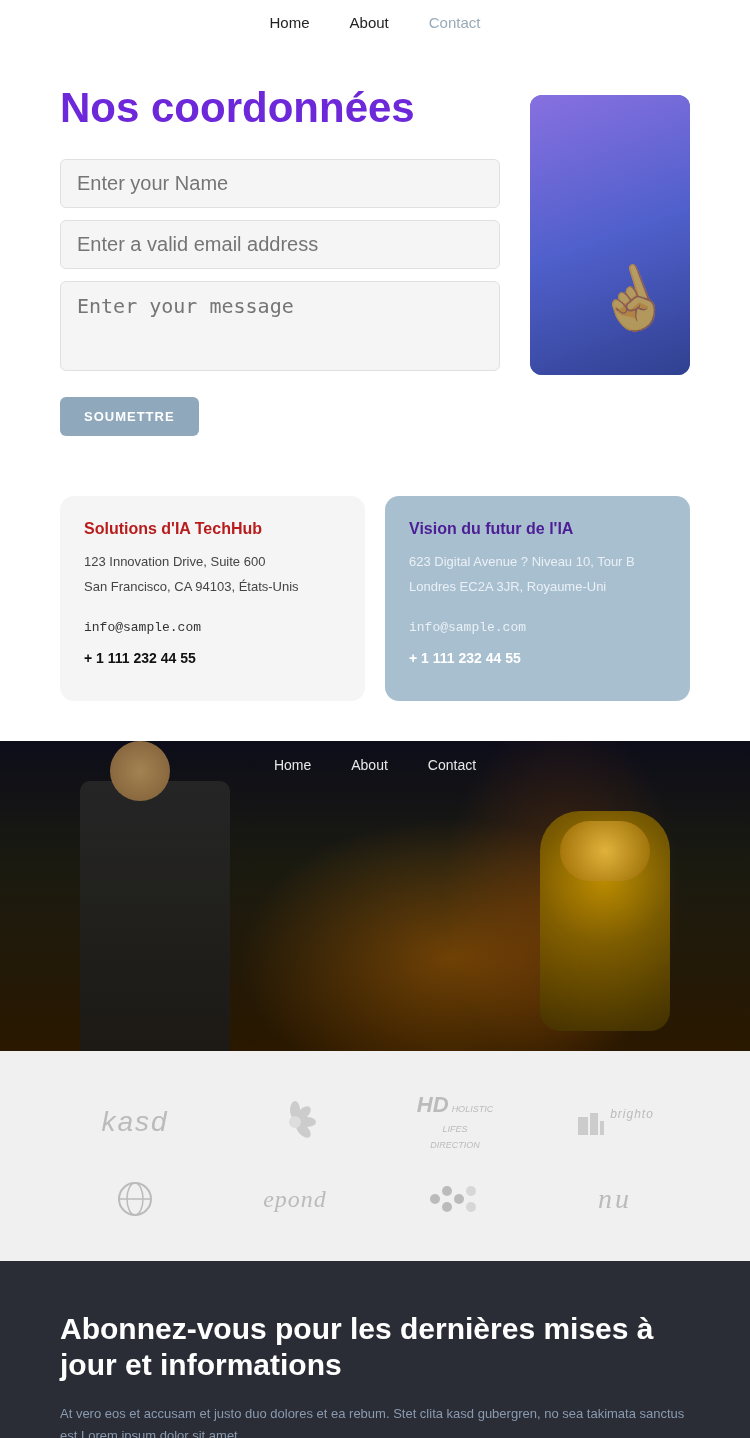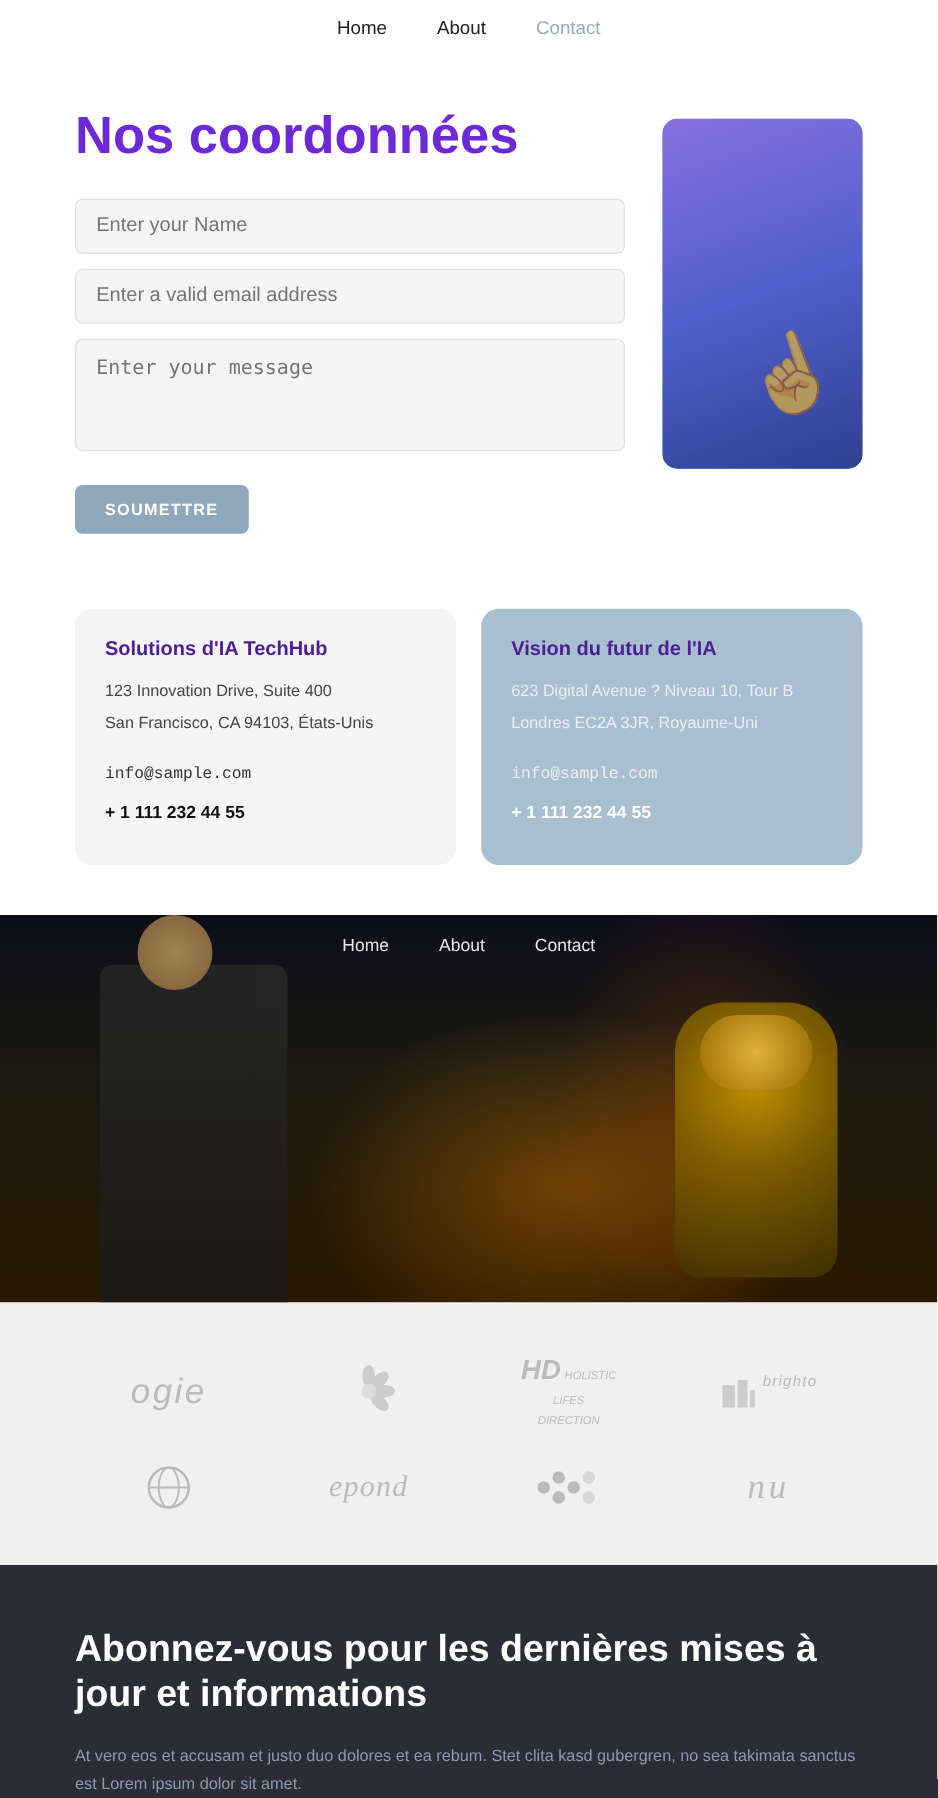--- a/index.html
+++ b/index.html
@@ -19,21 +19,21 @@
     .hero-section {
       display: flex; padding: 40px 60px 40px 60px; align-items: flex-start; gap: 30px;
     }
     .hero-left { flex: 1; }
     .hero-left h1 {
       font-size: 42px; font-weight: 800; color: #6d28d9; margin-bottom: 28px; line-height: 1.1;
     }
     .form-group { margin-bottom: 12px; }
     .form-group input, .form-group textarea {
       width: 100%; padding: 12px 16px; border: 1px solid #e0e0e0;
-      border-radius: 6px; background: #f5f5f5; font-size: 16px; color: #888;
+      border-radius: 6px; background: #f5f5f5; font-size: 20px; color: #888;
       outline: none; resize: none;
     }
     .form-group textarea { height: 90px; }
     .btn-submit {
       margin-top: 10px; padding: 12px 24px; background: #8fa8bc;
       color: #fff; border: none; border-radius: 6px; font-size: 13px;
       font-weight: 600; letter-spacing: 1px; cursor: pointer; text-transform: uppercase;
     }
     .hero-right {
       width: 160px; min-width: 160px; height: 280px; border-radius: 12px;
@@ -56,21 +56,21 @@
 
     
     .cards-section {
       display: flex; gap: 20px; padding: 20px 60px 40px 60px;
     }
     .card {
       flex: 1; border-radius: 14px; padding: 24px 24px 28px 24px;
     }
     .card.light { background: #f5f5f5; }
     .card.blue-grey { background: #a8bfd0; }
-    .card h3 { font-size: 16px; font-weight: 700; color: #4c1d95; margin-bottom: 14px; }
+    .card h3 { font-size: 16px; font-weight: 700; color: #b91c1c; margin-bottom: 14px; }
     .card.blue-grey h3 { color: #4c1d95; }
     .card p { font-size: 13px; color: #444; line-height: 1.6; margin-bottom: 4px; }
     .card.blue-grey p { color: #eaf0f5; }
     .card .email { font-size: 13px; color: #333; margin-top: 20px; font-family: Liberation Mono, monospace; }
     .card.blue-grey .email { color: #eaf0f5; }
     .card .phone { font-size: 14px; font-weight: 700; color: #111; margin-top: 8px; }
     .card.blue-grey .phone { color: #fff; }
 
     
     .fullwidth-image {
@@ -189,21 +189,21 @@
     <button class="btn-submit">SOUMETTRE</button>
   </div>
   <div class="hero-right">
     <div class="hand-visual"></div>
   </div>
 </section>
 
 <section class="cards-section">
   <div class="card light">
     <h3>Solutions d'IA TechHub</h3>
-    <p>123 Innovation Drive, Suite 400</p>
+    <p>123 Innovation Drive, Suite 600</p>
     <p>San Francisco, CA 94103, États-Unis</p>
     <p class="email">info@sample.com</p>
     <p class="phone">+ 1 111 232 44 55</p>
   </div>
   <div class="card blue-grey">
     <h3>Vision du futur de l'IA</h3>
     <p>623 Digital Avenue ? Niveau 10, Tour B</p>
     <p>Londres EC2A 3JR, Royaume-Uni</p>
     <p class="email">info@sample.com</p>
     <p class="phone">+ 1 111 232 44 55</p>
@@ -217,21 +217,21 @@
     <a href="#">Contact</a>
   </div>
   <div class="ai-scene">
     <div class="ai-scene-person"></div>
     <div class="ai-scene-robot"></div>
   </div>
 </div>
 
 <section class="partners-section">
   <div class="partners-grid">
-    <div class="partner-logo" style="font-size:28px; font-weight:300; letter-spacing:2px;">ogie</div>
+    <div class="partner-logo" style="font-size:28px; font-weight:300; letter-spacing:2px;">kasd</div>
     <div class="partner-logo" style="font-size:32px;">
       <svg width="44" height="44" viewBox="0 0 44 44" fill="none">
         <ellipse cx="22" cy="10" rx="5" ry="9" fill="#ccc" transform="rotate(0 22 22)"></ellipse>
         <ellipse cx="22" cy="10" rx="5" ry="9" fill="#ccc" transform="rotate(45 22 22)"></ellipse>
         <ellipse cx="22" cy="10" rx="5" ry="9" fill="#ccc" transform="rotate(90 22 22)"></ellipse>
         <ellipse cx="22" cy="10" rx="5" ry="9" fill="#ccc" transform="rotate(135 22 22)"></ellipse>
         <circle cx="22" cy="22" r="6" fill="#ddd"></circle>
       </svg>
     </div>
     <div class="partner-logo" style="font-size:13px; line-height:1.3; text-align:center; letter-spacing:0;">

